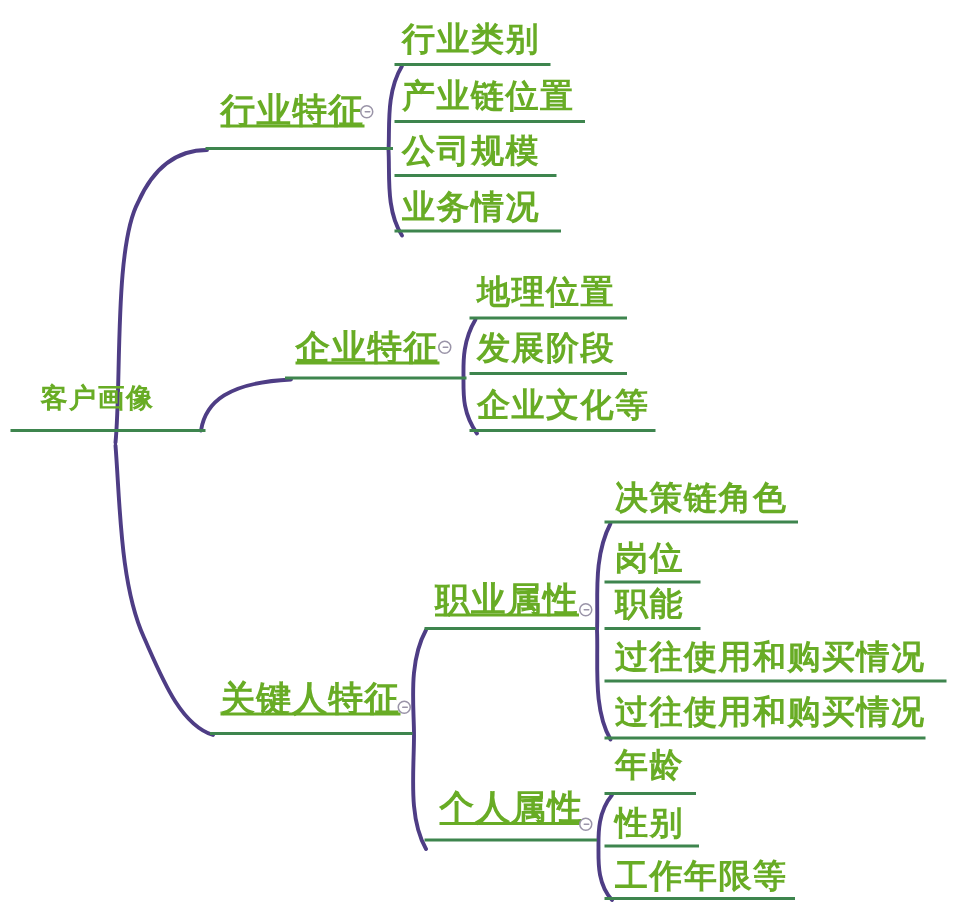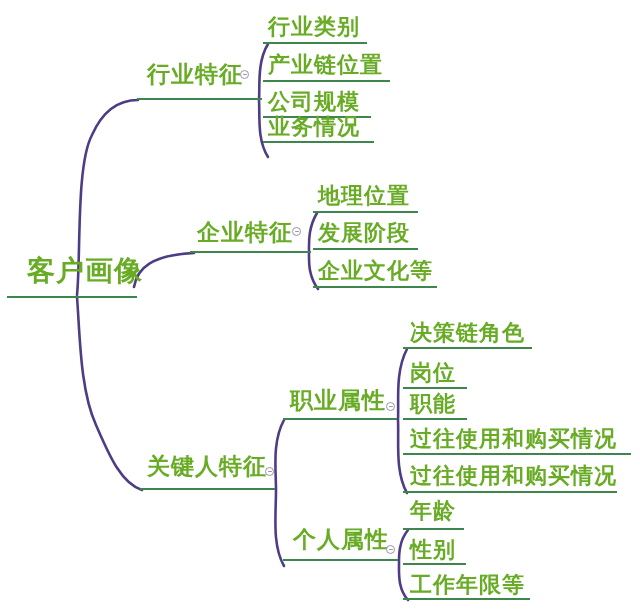--- a/index.html
+++ b/index.html
@@ -6,22 +6,22 @@
   #canvas{
     position:relative;width:640px;height:610px;background:#fff;overflow:hidden;
     font-family:"DejaVu Sans","Liberation Sans",sans-serif;
     --text-green:#68ac25;--line-green:#3e854e;--branch-purple:#4e3d85;--circle-gray:#9a94a8;
   }
   #connectors{position:absolute;left:0;top:0;width:640px;height:610px;}
   #connectors path{fill:none;stroke:var(--branch-purple);stroke-width:2.6;stroke-linecap:round;}
   .node{position:absolute;border-bottom:2px solid var(--line-green);display:flex;align-items:flex-start;}
   .lbl{display:block;font-weight:bold;color:var(--text-green);line-height:1;white-space:nowrap;
        padding-left:var(--ind,5px);padding-bottom:var(--gap,3px);letter-spacing:1px;}
-  .root .lbl{font-size:28px;}
-  .branch .lbl{font-size:23px;}
+  .root .lbl{font-size:18px;}
+  .branch .lbl{font-size:23px;text-decoration:underline;}
   .leaf .lbl{font-size:22px;}
   .toggle{position:absolute;width:7px;height:7px;border:1.5px solid var(--circle-gray);
           border-radius:50%;background:#fff;}
   .toggle::after{content:"";position:absolute;left:1.5px;top:2.6px;width:4px;height:1.6px;
           background:var(--circle-gray);border-radius:1px;}
 </style>
 </head>
 <body>
 
 <div id="canvas" style="--text-green: #68ac25; --line-green: #3e854e; --branch-purple: #4e3d85; --circle-gray: #9a94a8;">
@@ -48,21 +48,21 @@
 
   <div class="node leaf" style="left:263px;top:16px;width:104px;--gap:4px">
     <span class="lbl">行业类别</span>
   </div>
   <div class="node leaf" style="left:263px;top:91px;width:108px;--gap:3px">
     <span class="lbl">公司规模</span>
   </div>
   <div class="node leaf" style="left:263px;top:54px;width:127px;--gap:4px">
     <span class="lbl">产业链位置</span>
   </div>
-  <div class="node leaf" style="left:263px;top:116px;width:111px;--gap:3px">
+  <div class="node leaf" style="left:263px;top:128px;width:111px;--gap:3px">
     <span class="lbl">业务情况</span>
   </div>
 
   <div class="node branch" style="left:190px;top:221px;width:121px;--ind:7px;--gap:7px">
     <span class="lbl">企业特征</span>
   </div>
   <div class="toggle" style="left:292px;top:227px"></div>
 
   <div class="node leaf" style="left:313px;top:222px;width:105px;--gap:4px">
     <span class="lbl">发展阶段</span>

